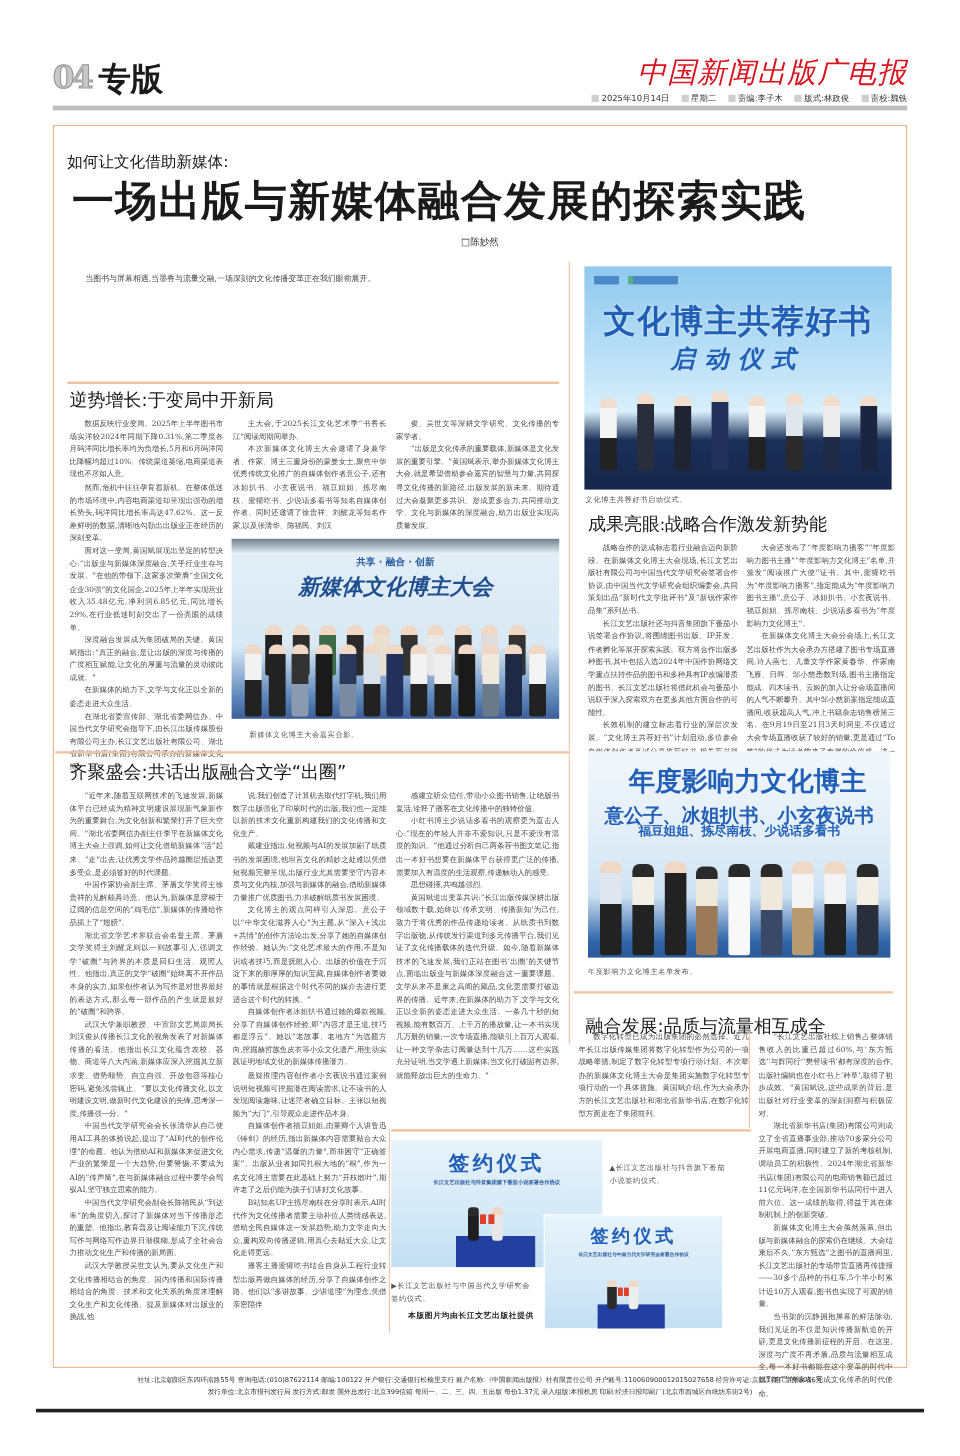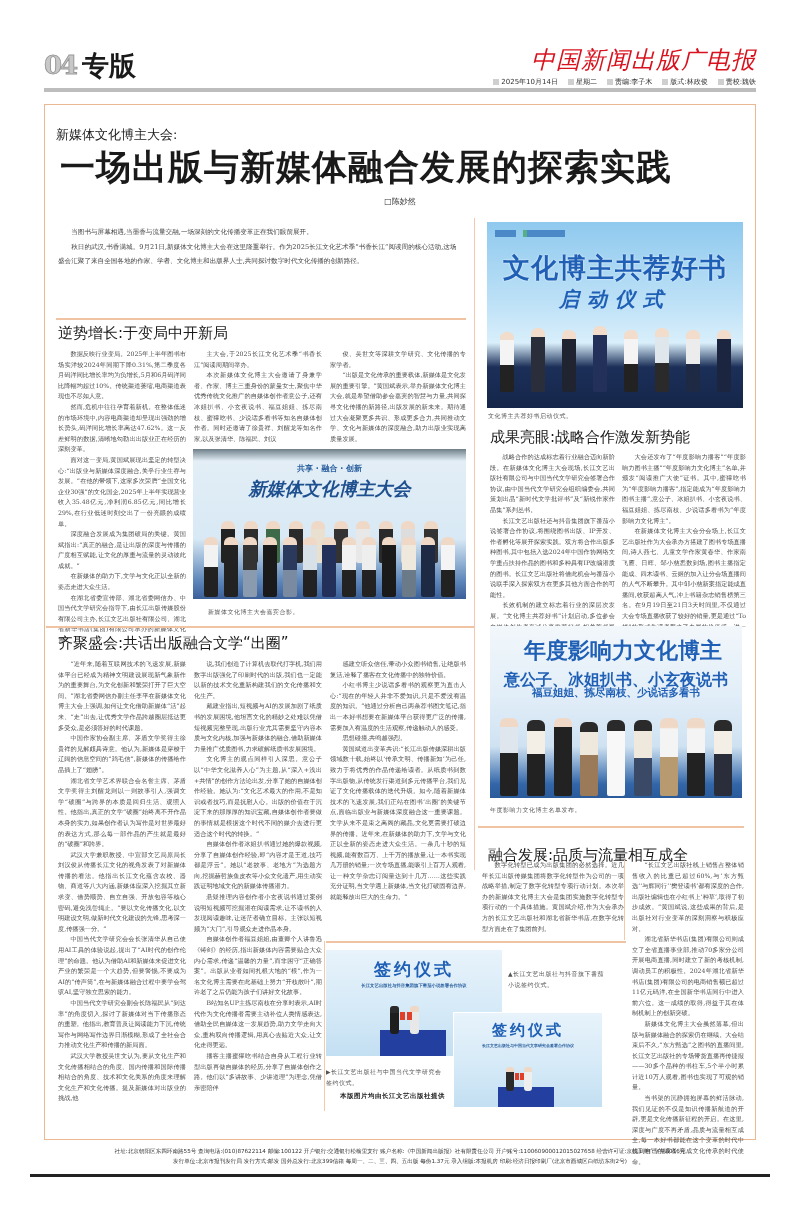--- a/index.html
+++ b/index.html
@@ -49,27 +49,26 @@
   <span>2025年10月14日</span>
   <span>星期二</span>
   <span>责编:李子木</span>
   <span>版式:林政俊</span>
   <span>责校:魏铁</span>
 </div>
 <div class="masthead-rule"></div>
 
 <div class="frame"></div>
 
-<div class="kicker">新媒体文化博主大会:</div>
+<div class="kicker">如何让文化借助新媒体:</div>
 <div class="headline">一场出版与新媒体融合发展的探索实践</div>
 <div class="byline">□陈妙然</div>
 
 <div class="lead" style="width:402px;">
   <p>当图书与屏幕相遇,当墨香与流量交融,一场深刻的文化传播变革正在我们眼前展开。</p>
-  <p>秋日的武汉,书香满城。9月21日,新媒体文化博主大会在这里隆重举行。作为2025长江文化艺术季“书香长江”阅读周的核心活动,这场盛会汇聚了来自全国各地的作家、学者、文化博主和出版界人士,共同探讨数字时代文化传播的创新路径。</p>
 </div>
 
 <div class="vsep" style="left:474px; top:218px; height:652px;"></div>
 <div class="hsep" style="left:56px; top:318px; width:410px;"></div>
 
 <div class="photo" style="left:487px; top:222px; width:256px; height:186px; background:linear-gradient(180deg,#8fc9ee 0%,#bfe2f7 45%,#d9effb 65%,#1b2f58 78%,#16264a 100%);">
   <div style="position:absolute; left:8px; top:8px; width:70px; height:7px; background:linear-gradient(90deg,#2a6bb8 30%,transparent 30%,transparent 40%,#3aa45a 40%,#3aa45a 46%,#2a6bb8 46%); opacity:0.7;"></div>
   <div class="banner" style="left:0; right:0; top:64px; font-size:20px; color:#1f5fb5; font-style:italic; letter-spacing:8px;">启动仪式</div>
   <div class="banner" style="left:0; right:0; top:28px; font-size:27px; color:#1f5fb5; letter-spacing:1px; text-shadow:0 0 2px #fff;">文化博主共荐好书</div>
   <div class="people" style="left:4px; right:4px; top:100px; height:70px;">
@@ -158,21 +157,21 @@
   <p>B站知名UP主拣尽南枝在分享时表示,AI时代作为文化传播者需要主动补位人类情感表达,借助全民自媒体这一发展趋势,助力文学走向大众,重构双向传播逻辑,用真心去贴近大众,让文化走得更远。</p>
   <p>播客主播蜜獾吃书结合自身从工程行业转型出版再做自媒体的经历,分享了自媒体创作之路。他们以“多讲故事、少讲道理”为理念,凭借亲密陪伴</p>
 </div>
 <div class="col" style="left:330px; top:659px; width:136px;">
   <p>感建立听众信任,带动小众图书销售,让绝版书复活,诠释了播客在文化传播中的独特价值。</p>
   <p>小红书博主少说话多看书的观察更为直击人心:“现在的年轻人并非不爱知识,只是不爱没有温度的知识。”他通过分析自己两条荐书图文笔记,指出一本好书想要在新媒体平台获得更广泛的传播,需要加入有温度的生活观察,传递触动人的感受。</p>
   <p>思想碰撞,共鸣越强烈。</p>
   <p>黄国斌道出变革共识:“长江出版传媒深耕出版领域数十载,始终以‘传承文明、传播新知’为己任,致力于将优秀的作品传递给读者。从纸质书到数字出版物,从传统发行渠道到多元传播平台,我们见证了文化传播载体的迭代升级。如今,随着新媒体技术的飞速发展,我们正站在图书‘出圈’的关键节点,面临出版业与新媒体深度融合这一重要课题。文学从来不是束之高阁的藏品,文化更需要打破边界的传播。近年来,在新媒体的助力下,文学与文化正以全新的姿态走进大众生活。一条几十秒的短视频,能有数百万、上千万的播放量,让一本书实现几万册的销量;一次专场直播,能吸引上百万人观看,让一种文学杂志订阅量达到十几万……这些实践充分证明,当文学遇上新媒体,当文化打破固有边界,就能释放出巨大的生命力。”</p>
 </div>
 
-<div class="sec-title" style="left:490px; top:428px;">成果亮眼:战略合作激发新势能</div>
+<div class="sec-title" style="left:490px; top:428px;font-family:Liberation Serif, serif;">成果亮眼:战略合作激发新势能</div>
 <div class="col" style="left:490px; top:452px; width:125px;">
   <p>战略合作的达成标志着行业融合迈向新阶段。在新媒体文化博主大会现场,长江文艺出版社有限公司与中国当代文学研究会签署合作协议,由中国当代文学研究会组织编委会,共同策划出品“新时代文学批评书”及“新锐作家作品集”系列丛书。</p>
   <p>长江文艺出版社还与抖音集团旗下番茄小说签署合作协议,将围绕图书出版、IP开发、作者孵化等展开探索实践。双方将合作出版多种图书,其中包括入选2024年中国作协网络文学重点扶持作品的图书和多种具有IP改编潜质的图书。长江文艺出版社将借此机会与番茄小说联手深入探索双方在更多其他方面合作的可能性。</p>
   <p>长效机制的建立标志着行业的深层次发展。“文化博主共荐好书”计划启动,多位参会自媒体创作者真诚分享推荐好书,相关荐书视频通过网络发布收获百万次播放。通过本次大会,出版与新媒体融合生态系统进一步共建,推动好书“出圈”,书写新时代文化发展的新篇章。</p>
 </div>
 <div class="col" style="left:622px; top:452px; width:124px;">
   <p>大会还发布了“年度影响力播客”“年度影响力图书主播”“年度影响力文化博主”名单,并颁发“阅读推广大使”证书。其中,蜜獾吃书为“年度影响力播客”,指定能成为“年度影响力图书主播”,意公子、冰姐扒书、小玄夜说书、福豆姐姐、拣尽南枝、少说话多看书为“年度影响力文化博主”。</p>
   <p>在新媒体文化博主大会分会场上,长江文艺出版社作为大会承办方搭建了图书专场直播间,诗人燕七、儿童文学作家黄春华、作家南飞雁、日晖、邹小慈悉数到场,图书主播指定能成、四木读书、云姬的加入让分会场直播间的人气不断攀升。其中邹小慈新案指定能成直播间,收获超高人气,冲上书籍杂志销售榜第三名。在9月19日至21日3天时间里,不仅通过大会专场直播收获了较好的销量,更是通过“To签”的形式为读者带来了专属的价值感。进一步探索了新媒体领域下出版业发展新势能。</p>
 </div>
 

